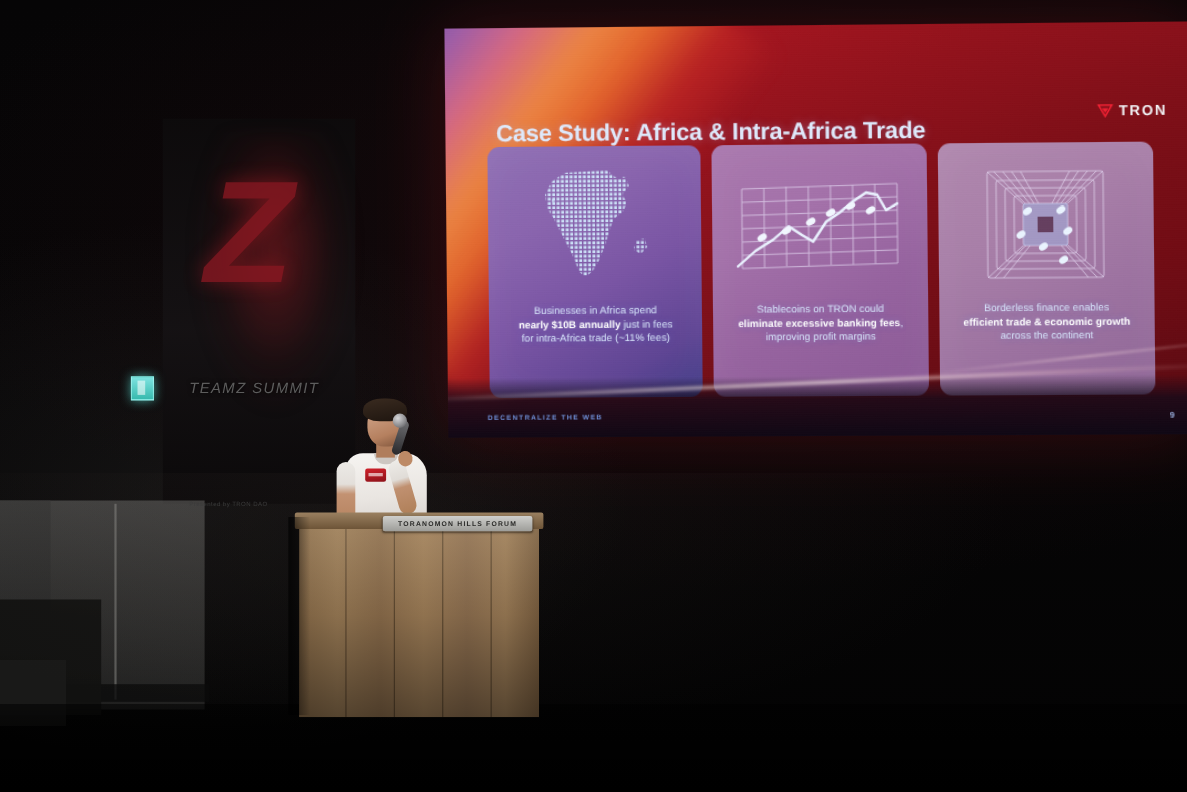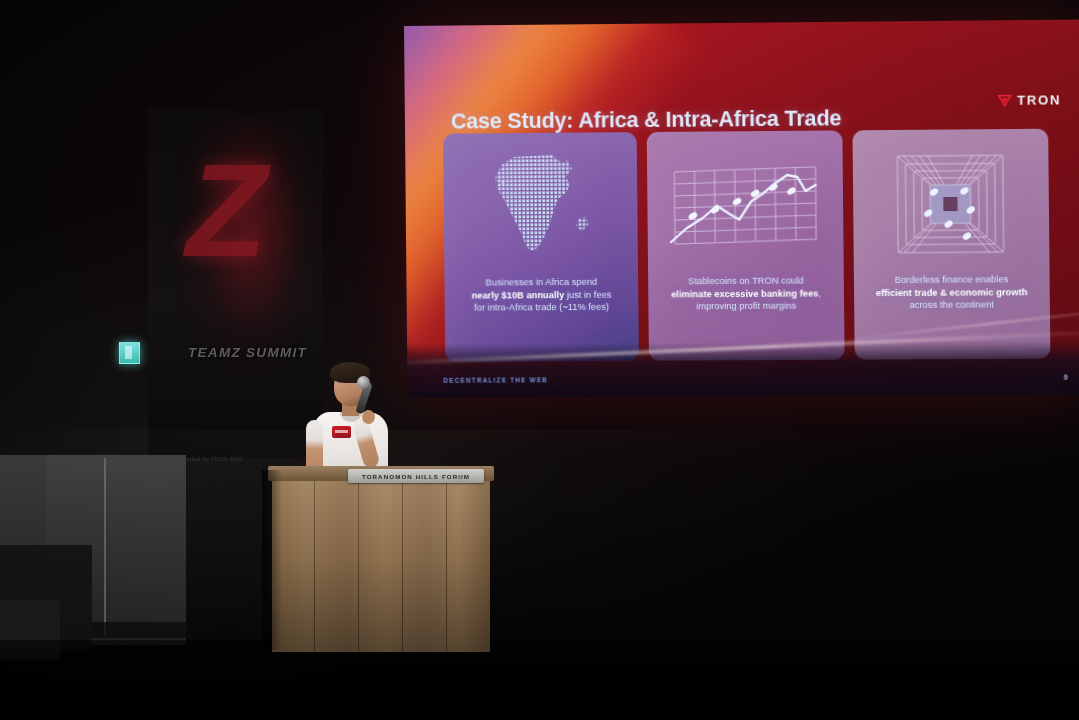--- a/index.html
+++ b/index.html
@@ -39,22 +39,22 @@
     background:linear-gradient(180deg,rgba(0,0,0,.55),#000);}
   .stage-dark{position:absolute;left:0;top:430px;width:1079px;height:300px;
     background:radial-gradient(70% 100% at 36% 10%, rgba(40,34,32,.30) 0%, rgba(0,0,0,0) 70%);}
 
   .exit-sign{position:absolute;left:119px;top:342px;width:19px;height:20px;
     background:linear-gradient(180deg,#7de3e0,#37b9ad);
     box-shadow:0 0 10px rgba(90,230,220,.65);border:1px solid rgba(180,255,250,.55);}
   .exit-sign:after{content:"";position:absolute;left:5px;top:3px;width:7px;height:13px;
     background:rgba(255,255,255,.55);}
 
-  .teamz{position:absolute;left:188px;top:345px;width:180px;
-    color:#5d5d5d;font-size:13.5px;font-weight:700;font-style:italic;letter-spacing:1.3px;
+  .teamz{position:absolute;left:172px;top:345px;width:180px;
+    color:#5d5d5d;font-size:13.5px;font-weight:400;font-style:italic;letter-spacing:1.3px;
     text-shadow:0 0 4px rgba(0,0,0,.9);}
   .credit{position:absolute;left:172px;top:456px;width:120px;
     color:#3b3b3b;font-size:5.5px;letter-spacing:.4px;}
 
   
   #screen{position:absolute;left:404px;top:26px;width:673px;height:372px;
     transform:perspective(1500px) rotateY(-1.1deg) rotateZ(-0.55deg);transform-origin:left top;
     box-shadow:0 0 60px rgba(150,20,30,.30);overflow:hidden;}
   .slide-bg{position:absolute;inset:0;
     background:

